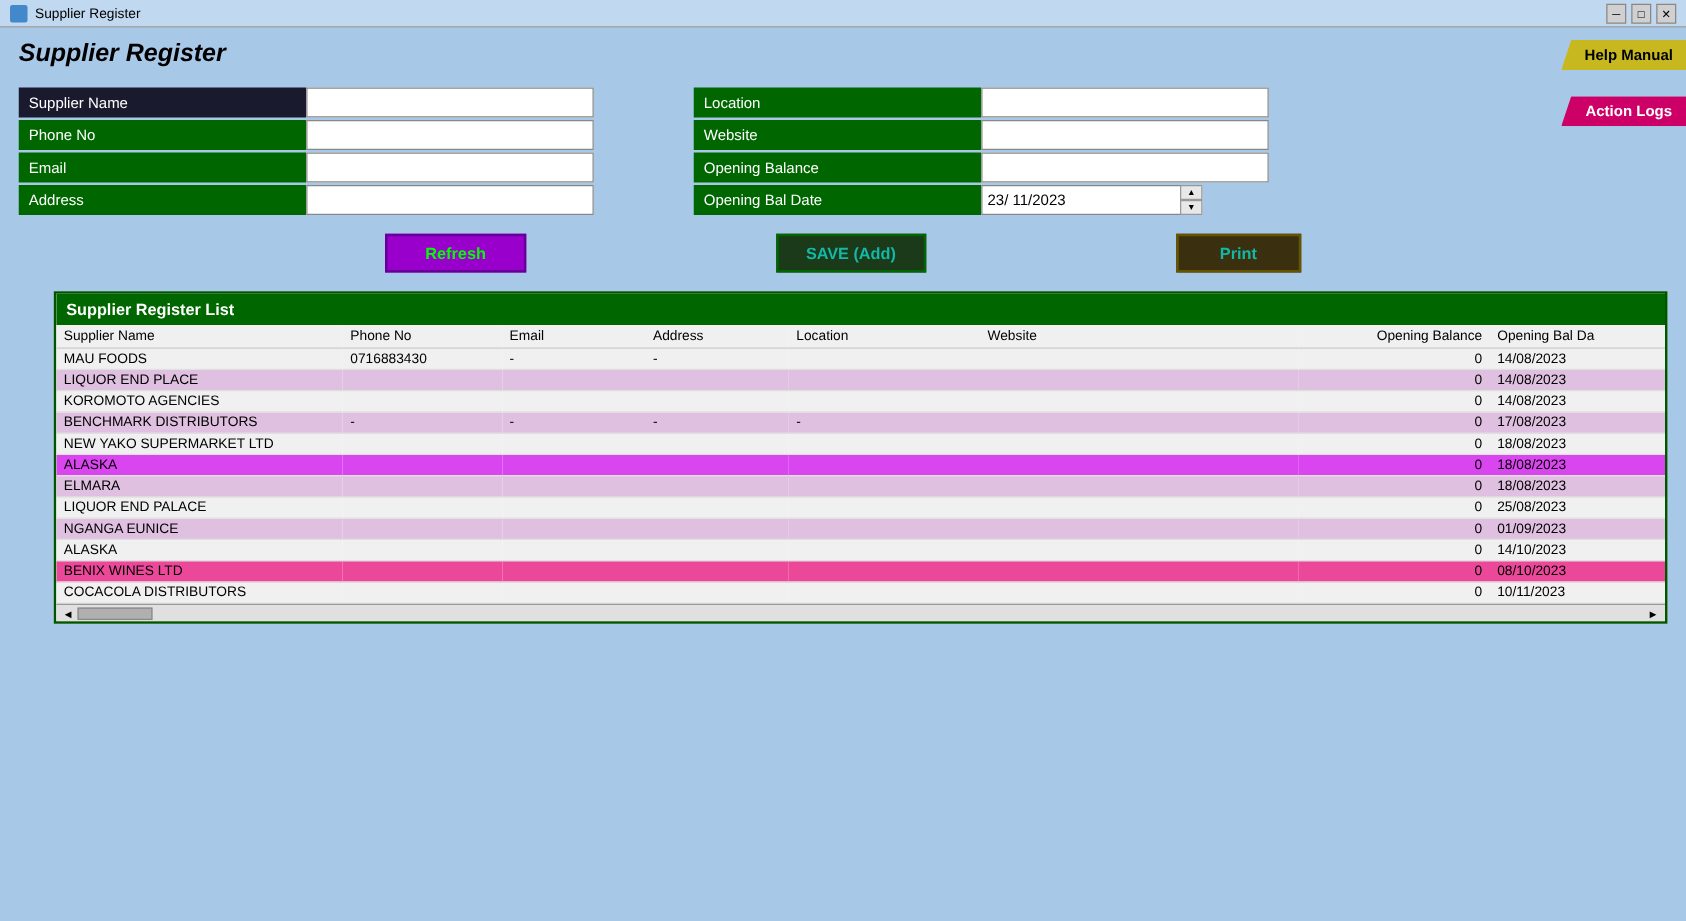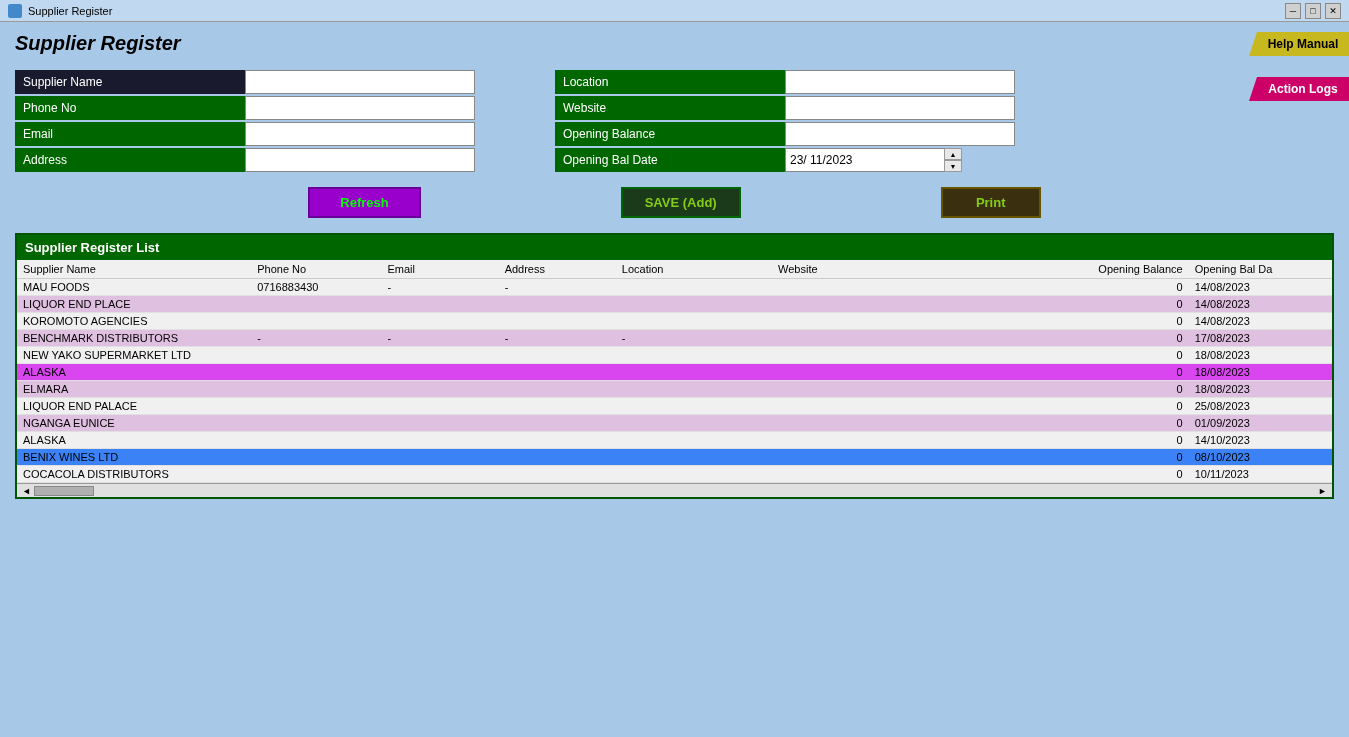--- a/index.html
+++ b/index.html
@@ -143,42 +143,43 @@
       color: #00ff00;
       border: 2px solid #660099;
       padding: 6px 30px;
       font-size: 13px;
       font-weight: bold;
       cursor: pointer;
       min-width: 100px;
     }
     .btn-save {
       background: #1a3a1a;
-      color: #84cc16;
+      color: #14b8a6;
       border: 2px solid #006600;
       padding: 6px 20px;
       font-size: 13px;
       font-weight: bold;
       cursor: pointer;
       min-width: 120px;
     }
     .btn-print {
       background: #3a3010;
-      color: #84cc16;
+      color: #14b8a6;
       border: 2px solid #665500;
       padding: 6px 30px;
       font-size: 13px;
       font-weight: bold;
       cursor: pointer;
       min-width: 100px;
     }
     .table-container {
       border: 2px solid #005500;
       background: white;
       overflow: hidden;
+      margin-left: 28px;
     }
     .table-header-row {
       background: #006600;
       color: white;
       padding: 5px 8px;
       font-size: 13px;
       font-weight: bold;
     }
     .table-scroll {
       overflow-y: auto;
@@ -438,21 +439,21 @@
             <tr style="background: rgb(240, 240, 240);">
               <td>ALASKA</td>
               <td></td>
               <td></td>
               <td></td>
               <td></td>
               <td></td>
               <td style="text-align: right;">0</td>
               <td>14/10/2023</td>
             </tr>
-            <tr style="background: #3b82f6;">
+            <tr style="background: #ec4899;">
               <td>BENIX WINES LTD</td>
               <td></td>
               <td></td>
               <td></td>
               <td></td>
               <td></td>
               <td style="text-align: right;">0</td>
               <td>08/10/2023</td>
             </tr>
             <tr style="background: rgb(240, 240, 240);">

